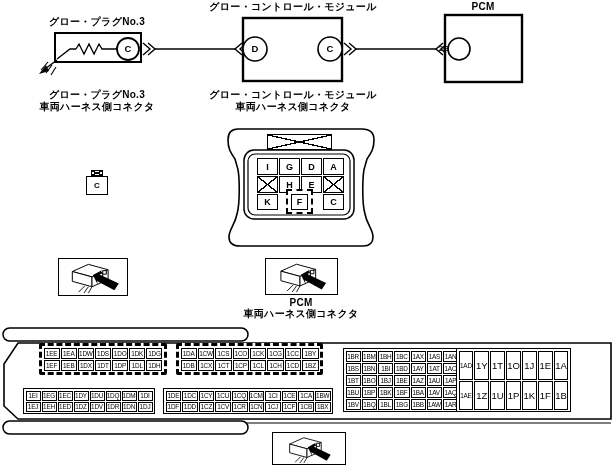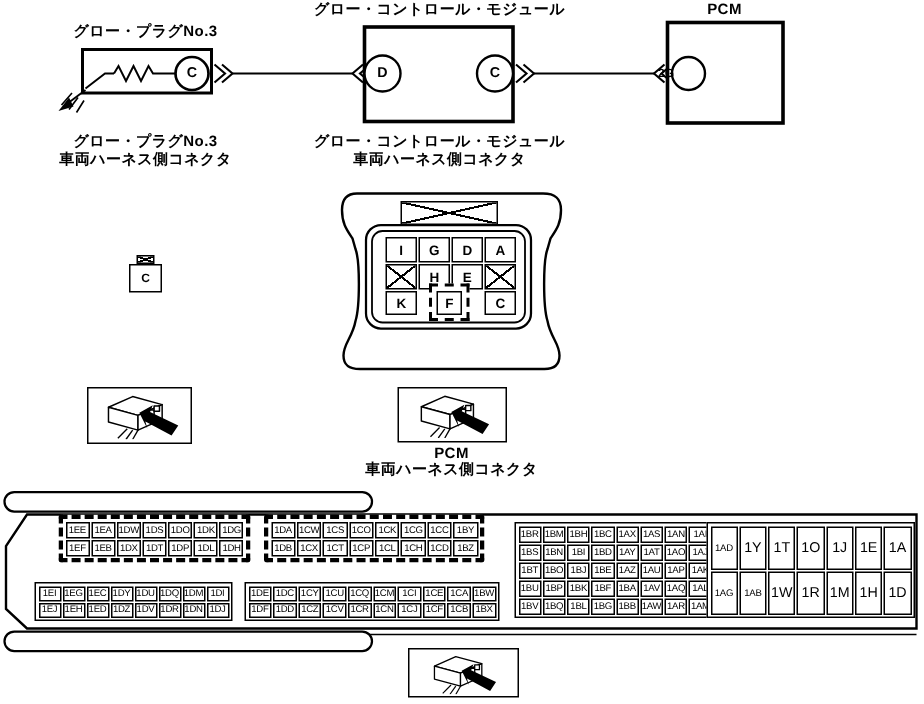--- a/index.html
+++ b/index.html
@@ -283,38 +283,38 @@
         <div class="pin-cell">1BV</div>
         <div class="pin-cell">1BQ</div>
         <div class="pin-cell">1BL</div>
         <div class="pin-cell">1BG</div>
         <div class="pin-cell">1BB</div>
         <div class="pin-cell">1AW</div>
         <div class="pin-cell">1AR</div>
         <div class="pin-cell">1AM</div>
       </div>
     </div>
-  <div class="pinblock plain" style="left:471px;top:348px;width:139px;height:64px;--cols:7">
+  <div class="pinblock plain" style="left:456px;top:348px;width:115px;height:64px;--cols:7">
       <div class="pin-row">
         <div class="pin-cell">1AD</div>
         <div class="pin-cell big">1Y</div>
         <div class="pin-cell big">1T</div>
         <div class="pin-cell big">1O</div>
         <div class="pin-cell big">1J</div>
         <div class="pin-cell big">1E</div>
         <div class="pin-cell big">1A</div>
       </div>
       <div class="pin-row">
-        <div class="pin-cell">1AG</div>
-        <div class="pin-cell">1AB</div>
-        <div class="pin-cell big">1W</div>
-        <div class="pin-cell big">1R</div>
-        <div class="pin-cell big">1M</div>
-        <div class="pin-cell big">1H</div>
-        <div class="pin-cell big">1D</div>
+        <div class="pin-cell">1AE</div>
+        <div class="pin-cell big">1Z</div>
+        <div class="pin-cell big">1U</div>
+        <div class="pin-cell big">1P</div>
+        <div class="pin-cell big">1K</div>
+        <div class="pin-cell big">1F</div>
+        <div class="pin-cell big">1B</div>
       </div>
     </div>
 
   <div class="icon-box" style="left:272px;top:432px;width:74px;height:33px">
     <svg width="68" height="30">
         <use href="#conn-icon" width="68" height="30"></use>
       </svg>
   </div>
 
 </div>

